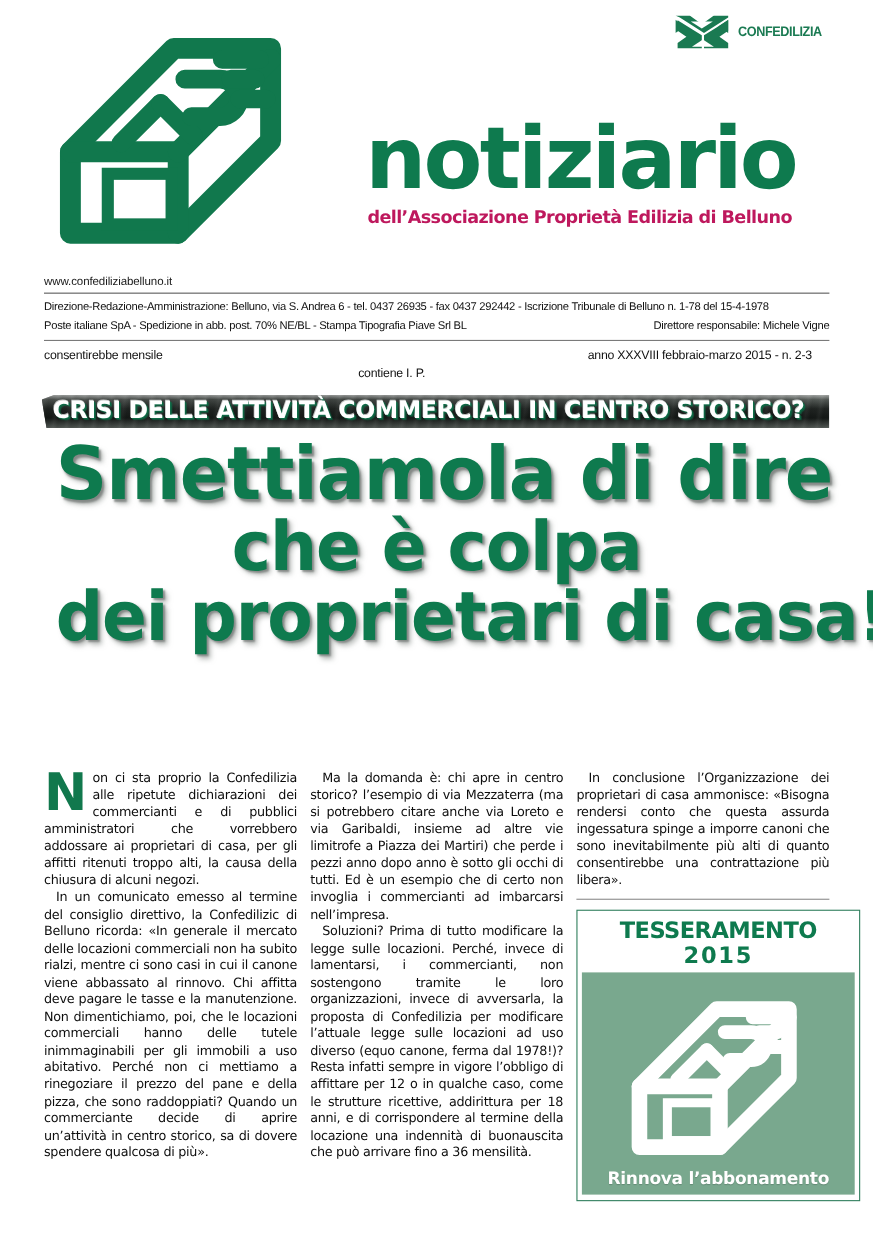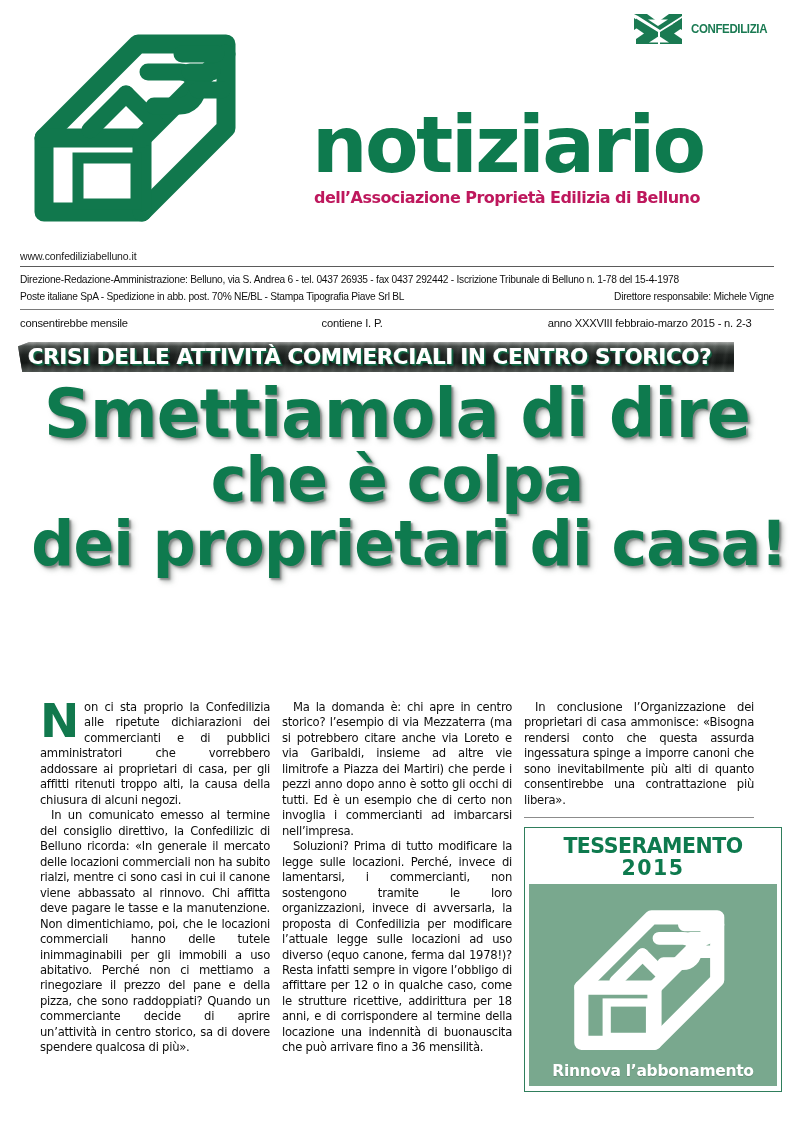--- a/index.html
+++ b/index.html
@@ -12,21 +12,21 @@
     position: relative;
     font-family: "Liberation Sans", sans-serif;
     color: #111;
     overflow: hidden;
   }
   .page {
     position: absolute;
     left: 0; top: 0;
     width: 794px; height: 1123px;
     box-sizing: border-box;
-    padding: 0 20px;
+    padding: 0 40px;
     border-radius: 23px;
   }
 
   
   .masthead {
     position: relative;
     height: 250px;
   }
   .confedilizia-logo {
     position: absolute;
@@ -111,21 +111,21 @@
   }
   .imprint-line.single { display: block; }
   .issue-row {
     display: flex;
     padding: 7px 0 6px 0;
     font-size: 11.2px;
     letter-spacing: -0.2px;
     color: #111;
   }
   .issue-left { width: 40%; }
-  .issue-mid  { width: 27%; }
+  .issue-mid  { width: 27%; margin-top: 17px; }
   .issue-right{ flex: 1; text-align: center; white-space: nowrap; }
 
   
   .kicker-wrap {
     position: relative;
     margin-top: 7px;
     height: 34px;
   }
   .kicker-bar {
     position: absolute;

